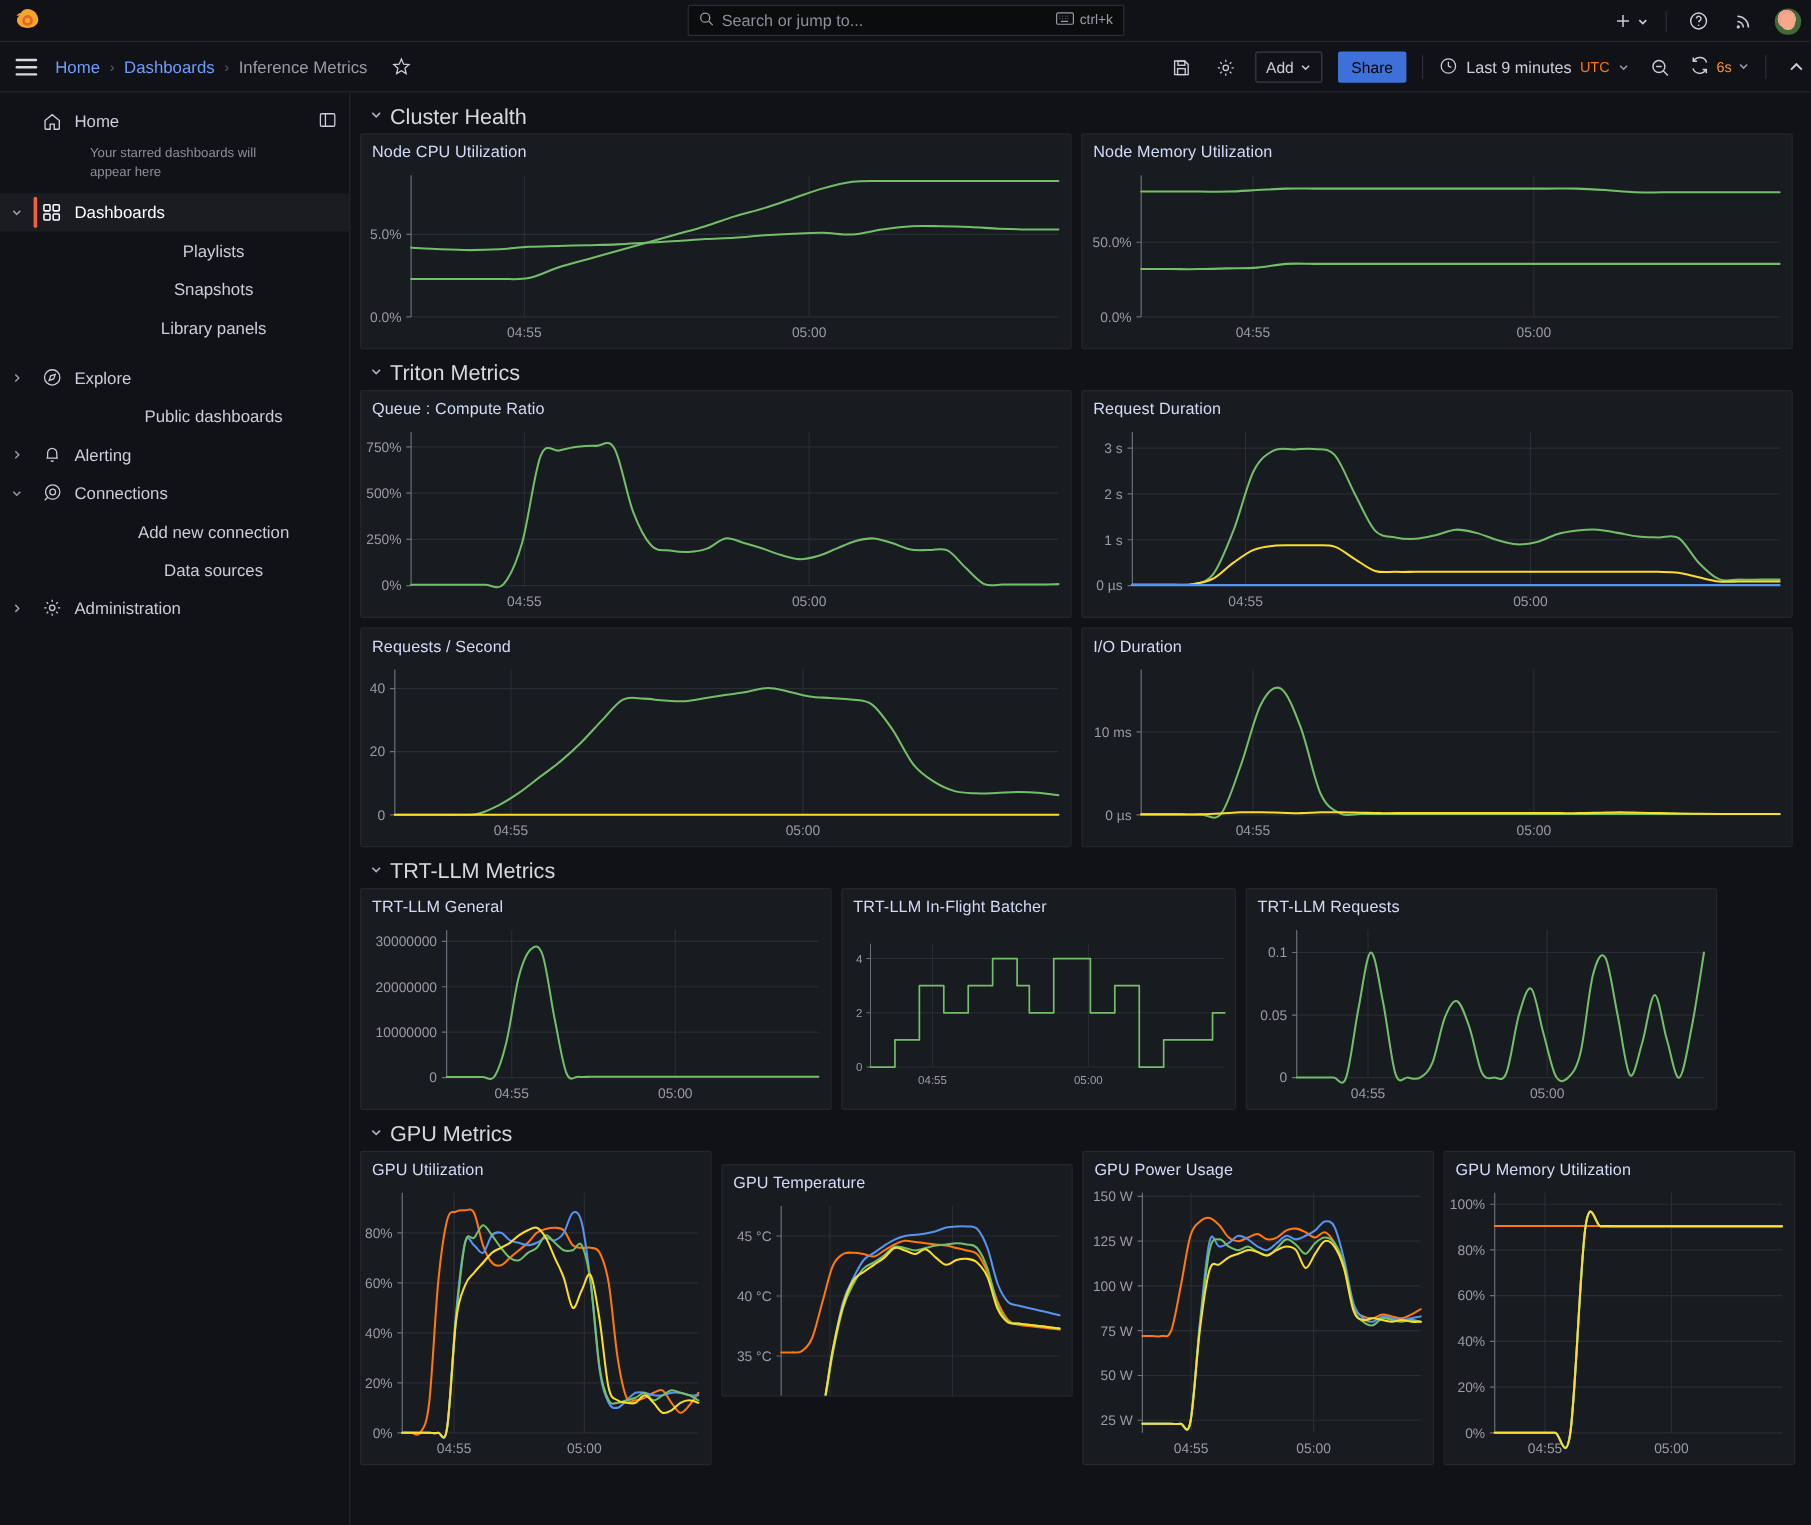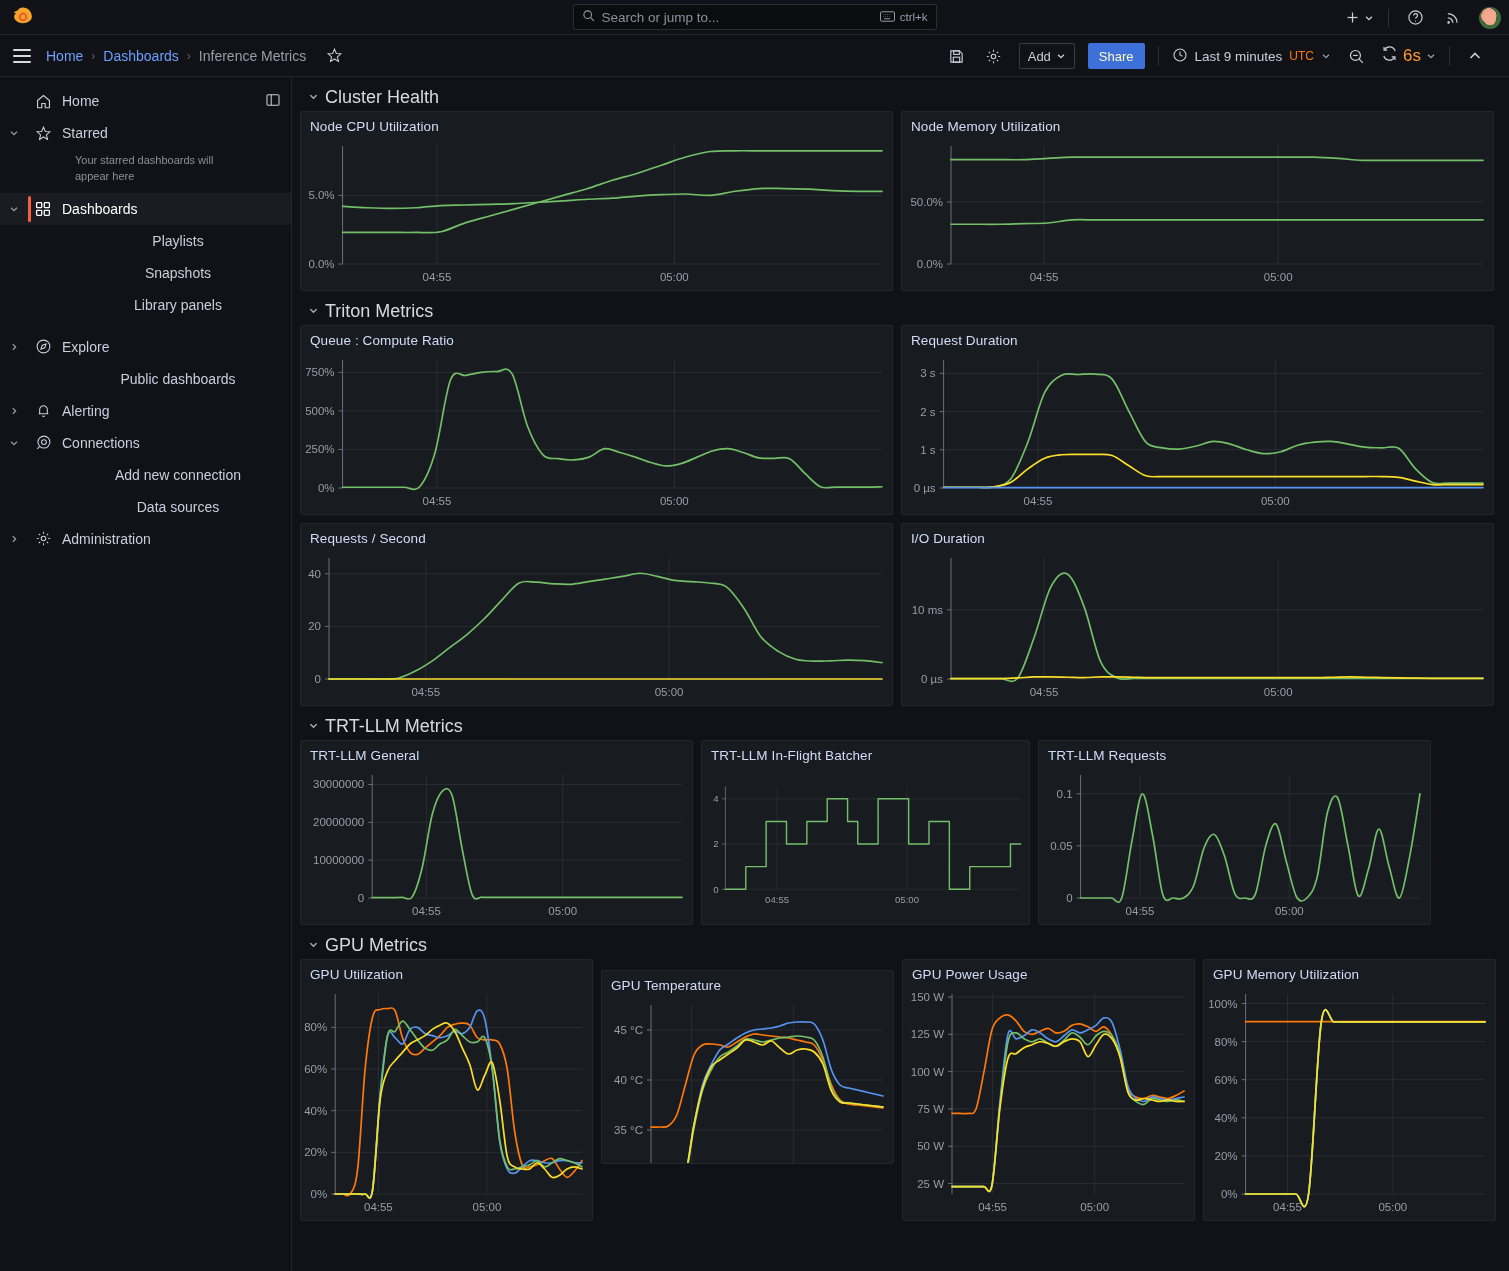--- a/index.html
+++ b/index.html
@@ -55,39 +55,39 @@
     position: relative;
   }
   .hamburger { width: 28px; height: 28px; display: flex; flex-direction: column;
      justify-content: center; align-items: center; gap: 4px; cursor: pointer; margin-right: 10px;}
   .hamburger span { display: block; width: 18px; height: 2px; background: #d8d9de; border-radius: 1px;}
   .crumbs { display: flex; align-items: center; gap: 8px; font-size: 14px; }
   .crumbs a { color: #6e9fff; text-decoration: none; }
   .crumbs .cur { color: #9b9bab; }
   .crumbs .sep { color: #5c5f6b; font-size: 12px; }
   .navactions {
-    position: absolute; right: 22px; top: 0; height: 42px;
+    position: absolute; right: 0; top: 0; height: 42px;
     display: flex; align-items: center; gap: 13px;
   }
   .iconbtn { width: 24px; height: 24px; display: flex; align-items: center; justify-content: center; cursor: pointer; }
   .btn-outline {
     height: 26px; border: 1px solid #3a3d46; border-radius: 2px;
     background: transparent; color: #ccccdc; font-size: 13px;
     display: flex; align-items: center; gap: 5px; padding: 0 8px; cursor: pointer;
     font-family: "Liberation Sans", sans-serif;
   }
   .btn-primary {
     height: 26px; border: none; border-radius: 2px;
-    background: #3d71d9; color: #fef9c3; font-size: 13px; font-weight: 500;
+    background: #3d71d9; color: #000000; font-size: 13px; font-weight: 500;
     padding: 0 11px; cursor: pointer;
     font-family: "Liberation Sans", sans-serif;
   }
   .timepicker { display: flex; align-items: center; gap: 7px; font-size: 13.5px; color: #ccccdc; cursor: pointer; text-align: right; }
   .timepicker .utc { color: #ff780a; font-size: 12px; }
-  .refresh-int { display: flex; align-items: center; gap: 5px; font-size: 17px; color: #ccccdc; cursor: pointer;}
+  .refresh-int { display: flex; align-items: center; gap: 5px; font-size: 12px; color: #ccccdc; cursor: pointer;}
   .refresh-int .val { color: #ff9830; }
   .vdiv { width: 1px; height: 20px; background: #2c2f38; }
   
   .body { display: flex; height: calc(1271px - 77px); }
   .sidebar {
     width: 292px; flex: 0 0 292px;
     background: #111217;
     border-right: 1px solid #24262e;
     padding-top: 8px;
     overflow: hidden;
@@ -310,33 +310,20 @@
       </span>
       <span class="nlabel">Home</span>
       <span style="margin-left:auto">
         <svg width="16" height="16" viewBox="0 0 24 24" fill="none" stroke="#ccccdc" stroke-width="1.6">
           <rect x="3" y="4.2" width="18" height="15.6" rx="1.6"></rect>
             <line x1="9.3" y1="4.2" x2="9.3" y2="19.8"></line>
         </svg>
       </span>
     </div>
 
-    <div class="navitem">
-      <span class="chev">
-        <svg width="10" height="10" viewBox="0 0 12 12" stroke="#9b9bab" stroke-width="1.5" fill="none">
-          <polyline points="2.5,4.5 6,8 9.5,4.5"></polyline>
-        </svg>
-      </span>
-      <span class="nicon">
-        <svg width="17" height="17" viewBox="0 0 24 24" fill="none" stroke="#ccccdc" stroke-width="1.5">
-          <polygon points="12,3 14.6,9.1 21,9.6 16.1,13.9 17.6,20.3 12,16.9 6.4,20.3 7.9,13.9 3,9.6 9.4,9.1"></polygon>
-        </svg>
-      </span>
-      <span class="nlabel">Starred</span>
-    </div>
 
     <div class="starred-hint">Your starred dashboards will appear here</div>
 
     <div class="navitem active">
       <span class="chev">
         <svg width="10" height="10" viewBox="0 0 12 12" stroke="#9b9bab" stroke-width="1.5" fill="none">
           <polyline points="2.5,4.5 6,8 9.5,4.5"></polyline>
         </svg>
       </span>
       <span class="nicon">

